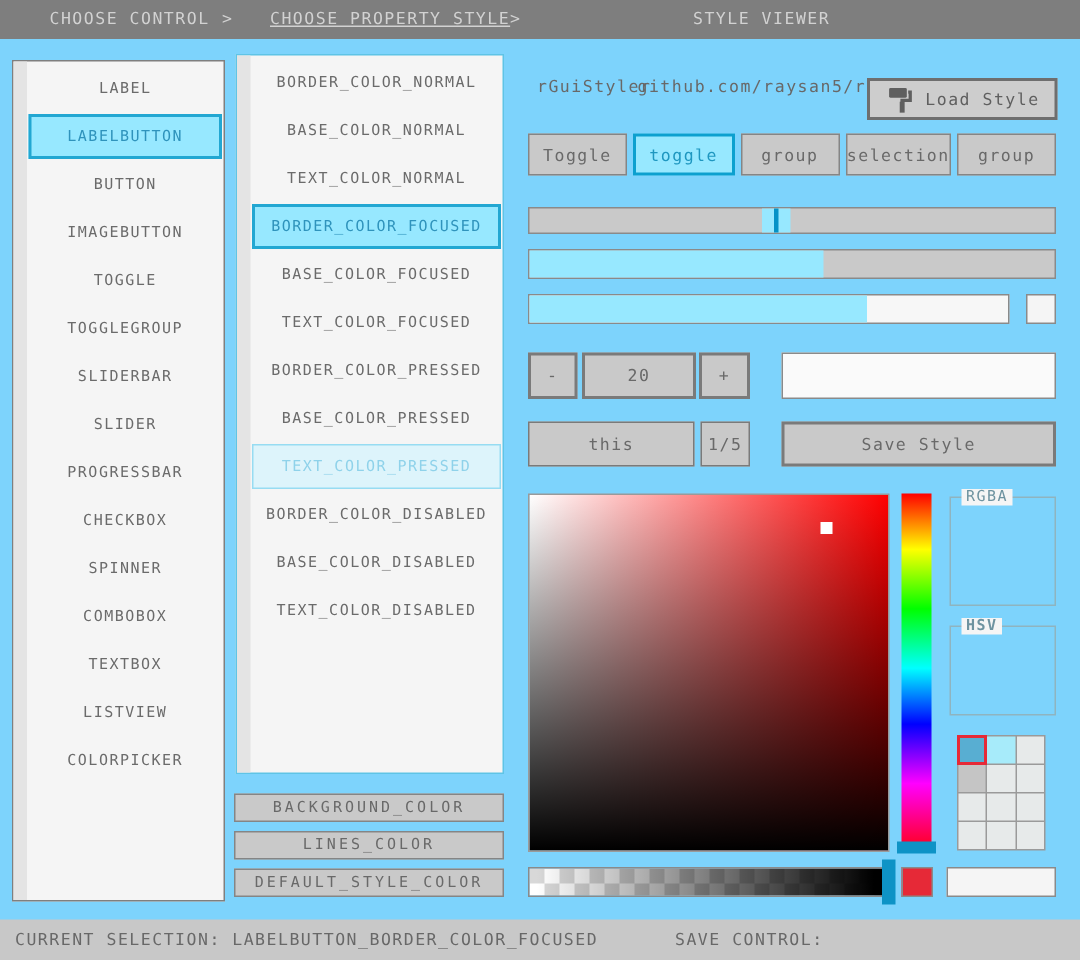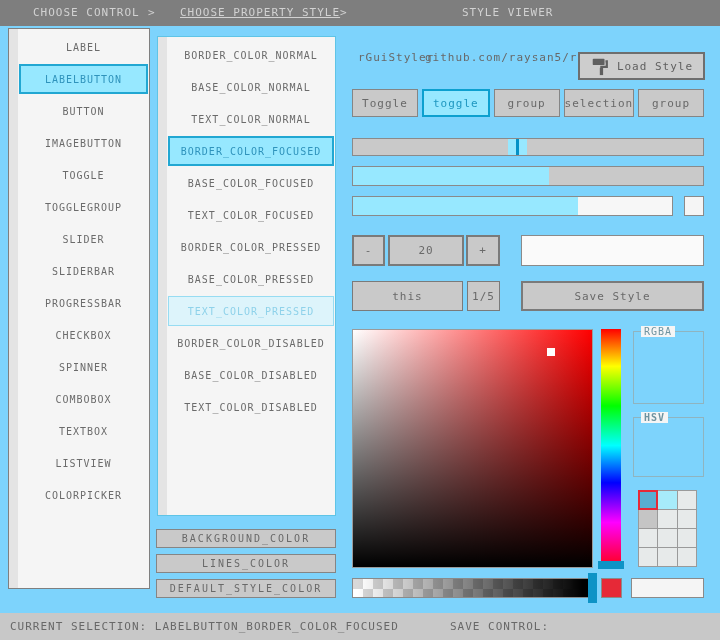--- a/index.html
+++ b/index.html
@@ -11,21 +11,21 @@
     color:#696969; user-select:none;
   }
   
   .topbar {
     position:absolute; left:0; top:0; width:720px; height:26px;
     background:#7e7e7e; color:#d2d2d2; font-size:11px; letter-spacing:1px;
   }
   .topbar span { position:absolute; top:0; line-height:26px; white-space:nowrap; }
   
   .panel { position:absolute; background:#f5f5f5; border:1px solid #7f7f7f; }
-  #controls-panel { left:8px;  top:28px; width:142px; height:561px; }
+  #controls-panel { left:8px;  top:40px; width:142px; height:561px; }
   #properties-panel { left:157px; top:36px; width:179px; height:480px; border-color:#5fc4e6; }
   .scrollstrip { position:absolute; left:0; top:0; bottom:0; width:9px; background:#e4e4e4; }
   .list { position:absolute; left:10px; top:3px; right:1px; }
   .list-item {
     height:30px; margin-bottom:2px; display:flex; align-items:center; justify-content:center;
     font-size:10px; letter-spacing:1px; color:#6b6b6b; border:1px solid transparent;
     white-space:nowrap; cursor:pointer;
   }
   .list-item.selected { background:#97e8ff; border:2px solid #22a7d2; color:#2f93bc; }
   .list-item.hovered  { background:#ddf4fb; border:1px solid #97dcf2; color:#8fd2ea; }
@@ -147,22 +147,22 @@
 
   <div class="panel" id="controls-panel">
     <div class="scrollstrip"></div>
     <div class="list" id="controls-list">
         <div class="list-item">LABEL</div>
         <div class="list-item selected">LABELBUTTON</div>
         <div class="list-item">BUTTON</div>
         <div class="list-item">IMAGEBUTTON</div>
         <div class="list-item">TOGGLE</div>
         <div class="list-item">TOGGLEGROUP</div>
+        <div class="list-item">SLIDERBAR</div>
         <div class="list-item">SLIDER</div>
-        <div class="list-item">SLIDERBAR</div>
         <div class="list-item">PROGRESSBAR</div>
         <div class="list-item">CHECKBOX</div>
         <div class="list-item">SPINNER</div>
         <div class="list-item">COMBOBOX</div>
         <div class="list-item">TEXTBOX</div>
         <div class="list-item">LISTVIEW</div>
         <div class="list-item">COLORPICKER</div>
       </div>
   </div>
 

